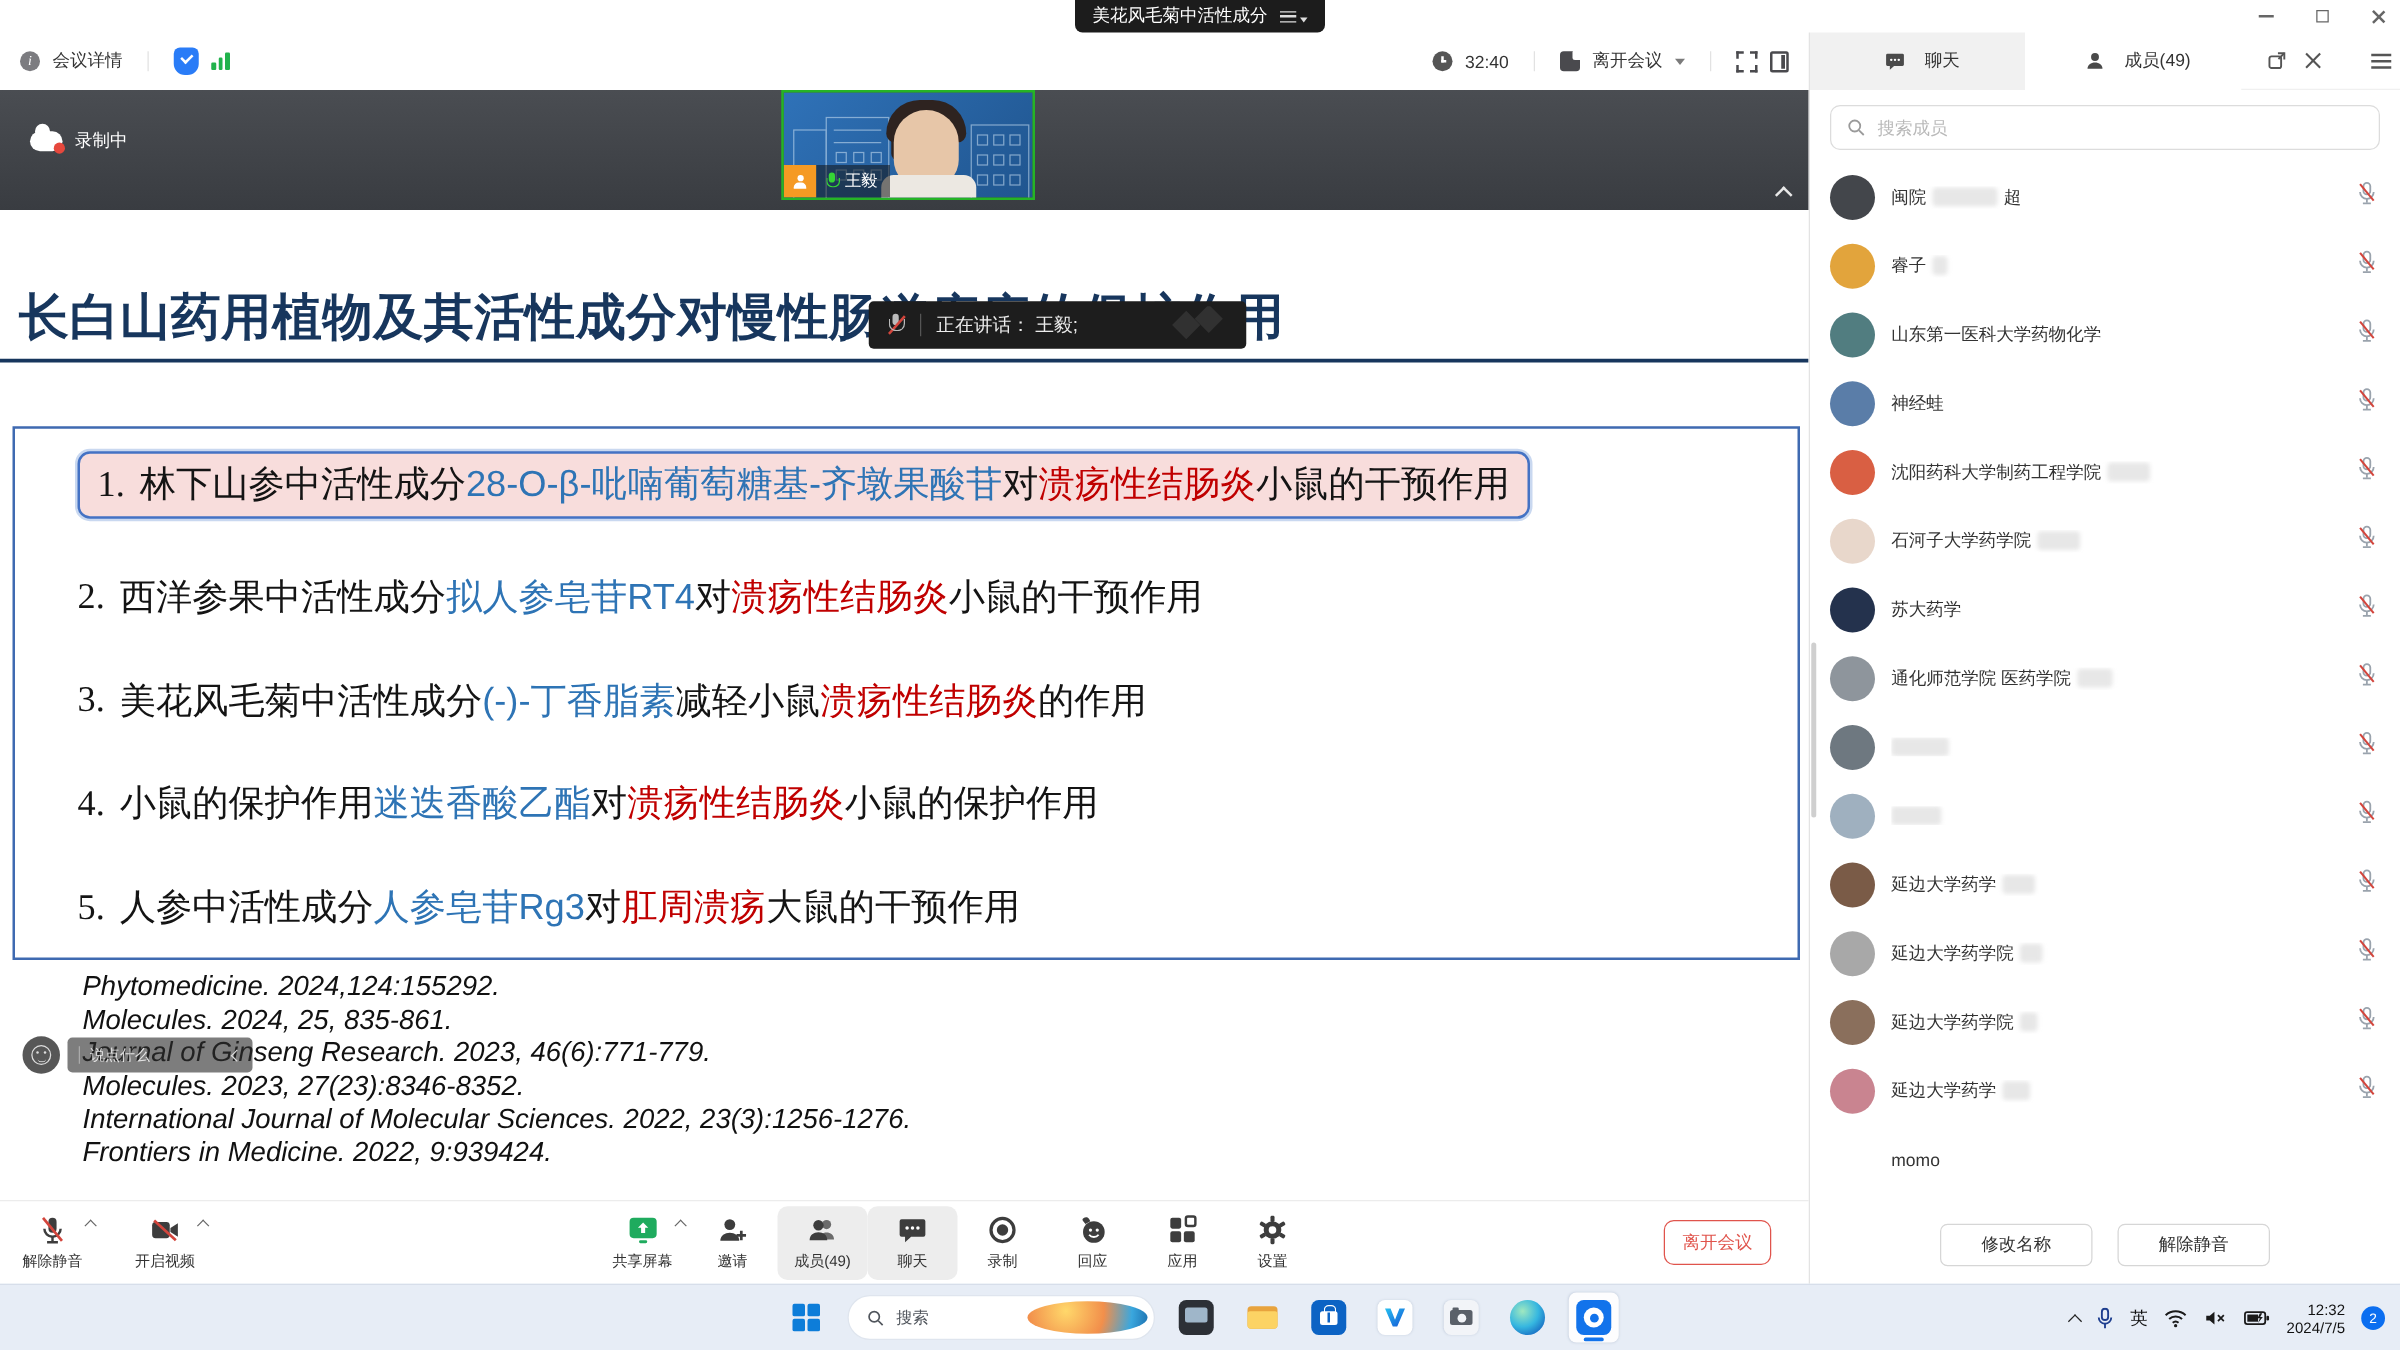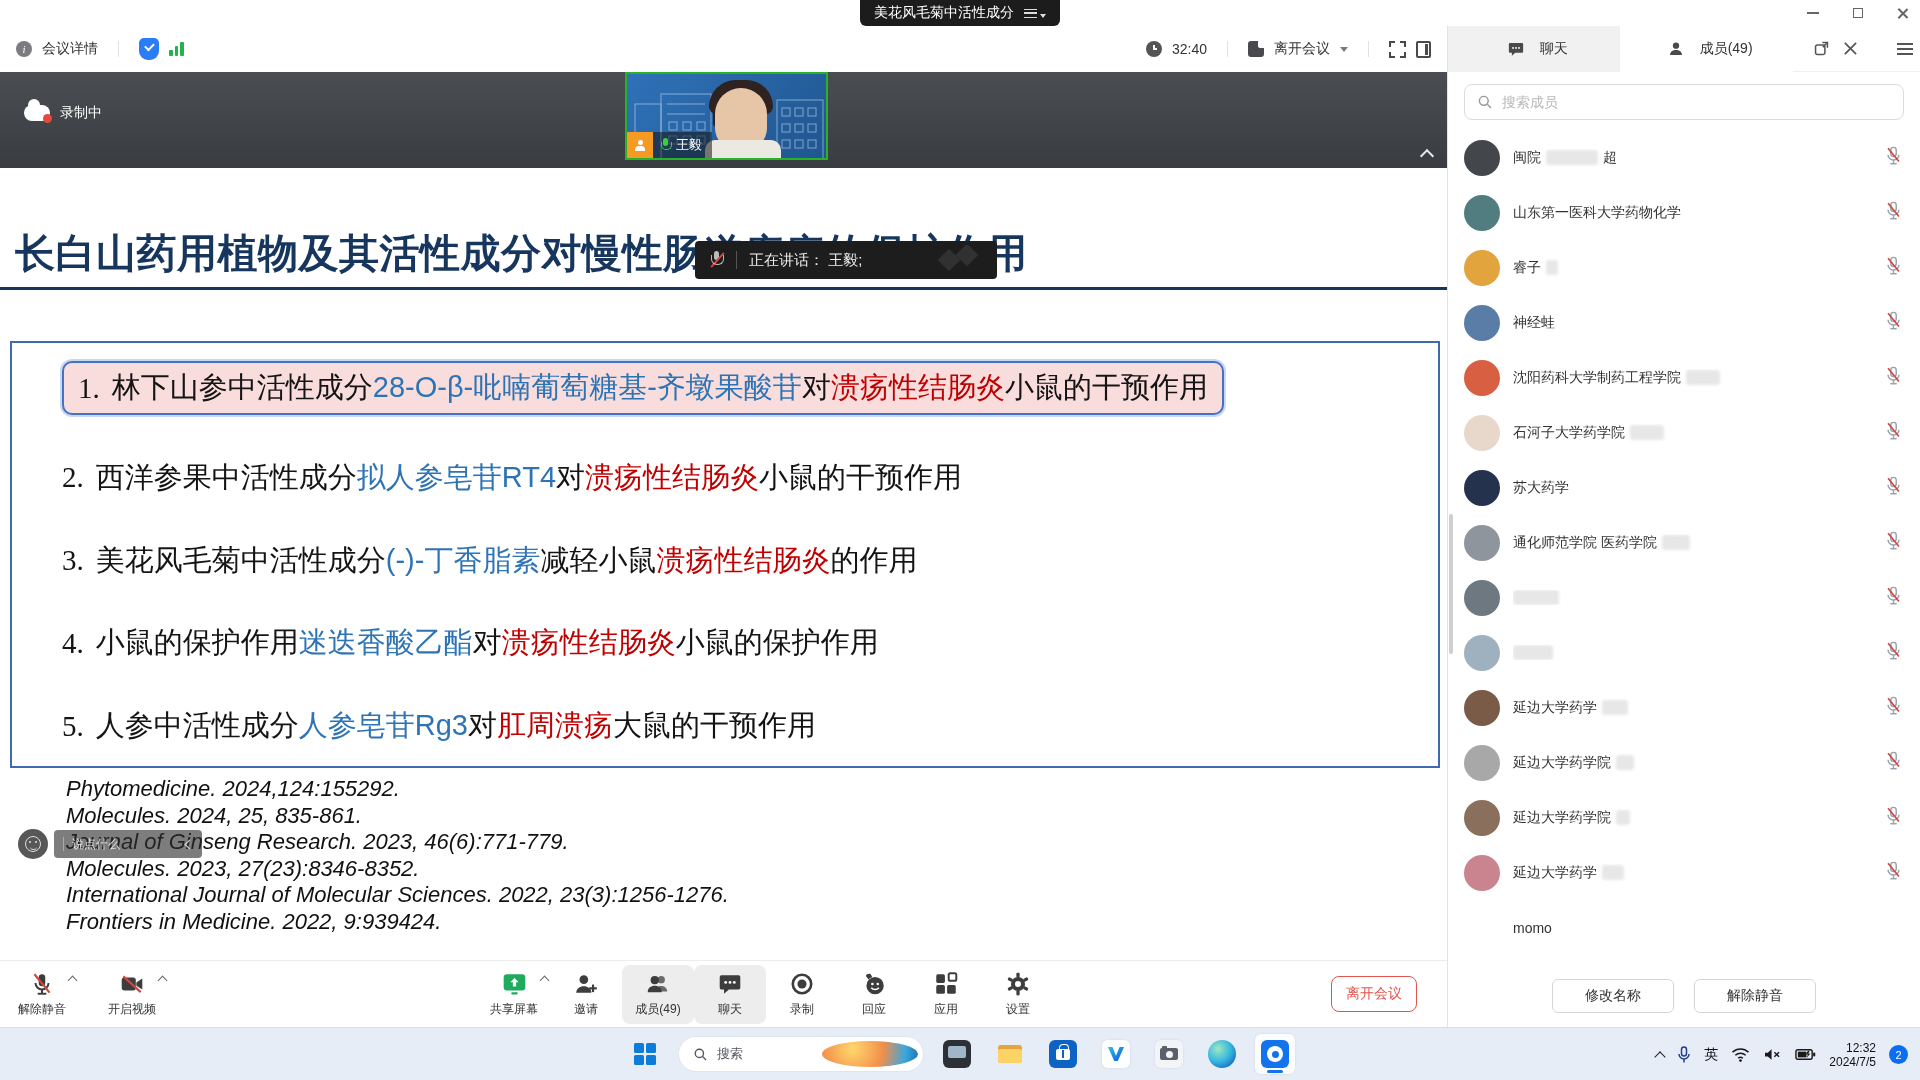--- a/index.html
+++ b/index.html
@@ -532,37 +532,37 @@
             </div>
             <span><svg width="17" height="20" viewBox="0 0 18 22">
                 <rect x="6" y="1.5" width="6" height="10" rx="3" fill="none" stroke="#9aa3ad" stroke-width="1.6"></rect>
                 <path d="M3 9.5a6 6 0 0 0 12 0" stroke="#9aa3ad" fill="none" stroke-width="1.6"></path>
                 <line x1="9" y1="15.5" x2="9" y2="19" stroke="#9aa3ad" stroke-width="1.6"></line>
                 <line x1="5.5" y1="19.5" x2="12.5" y2="19.5" stroke="#9aa3ad" stroke-width="1.6"></line>
                 <line x1="3" y1="2.5" x2="15" y2="17" stroke="#d3453c" stroke-width="1.8"></line>
               </svg></span>
           </div>
           <div class="member">
-            <div class="avatar" style="background: rgb(81, 125, 128);"></div>
-            <div class="mname">
-              <span>山东第一医科大学药物化学</span>
-            </div>
-            <span><svg width="17" height="20" viewBox="0 0 18 22">
-                <rect x="6" y="1.5" width="6" height="10" rx="3" fill="none" stroke="#9aa3ad" stroke-width="1.6"></rect>
-                <path d="M3 9.5a6 6 0 0 0 12 0" stroke="#9aa3ad" fill="none" stroke-width="1.6"></path>
-                <line x1="9" y1="15.5" x2="9" y2="19" stroke="#9aa3ad" stroke-width="1.6"></line>
-                <line x1="5.5" y1="19.5" x2="12.5" y2="19.5" stroke="#9aa3ad" stroke-width="1.6"></line>
-                <line x1="3" y1="2.5" x2="15" y2="17" stroke="#d3453c" stroke-width="1.8"></line>
-              </svg></span>
-          </div>
-          <div class="member">
             <div class="avatar" style="background: rgb(226, 164, 60);"></div>
             <div class="mname">
               <span>睿子</span>
               <span class="blur" style="width: 12px;"></span>
+            </div>
+            <span><svg width="17" height="20" viewBox="0 0 18 22">
+                <rect x="6" y="1.5" width="6" height="10" rx="3" fill="none" stroke="#9aa3ad" stroke-width="1.6"></rect>
+                <path d="M3 9.5a6 6 0 0 0 12 0" stroke="#9aa3ad" fill="none" stroke-width="1.6"></path>
+                <line x1="9" y1="15.5" x2="9" y2="19" stroke="#9aa3ad" stroke-width="1.6"></line>
+                <line x1="5.5" y1="19.5" x2="12.5" y2="19.5" stroke="#9aa3ad" stroke-width="1.6"></line>
+                <line x1="3" y1="2.5" x2="15" y2="17" stroke="#d3453c" stroke-width="1.8"></line>
+              </svg></span>
+          </div>
+          <div class="member">
+            <div class="avatar" style="background: rgb(81, 125, 128);"></div>
+            <div class="mname">
+              <span>山东第一医科大学药物化学</span>
             </div>
             <span><svg width="17" height="20" viewBox="0 0 18 22">
                 <rect x="6" y="1.5" width="6" height="10" rx="3" fill="none" stroke="#9aa3ad" stroke-width="1.6"></rect>
                 <path d="M3 9.5a6 6 0 0 0 12 0" stroke="#9aa3ad" fill="none" stroke-width="1.6"></path>
                 <line x1="9" y1="15.5" x2="9" y2="19" stroke="#9aa3ad" stroke-width="1.6"></line>
                 <line x1="5.5" y1="19.5" x2="12.5" y2="19.5" stroke="#9aa3ad" stroke-width="1.6"></line>
                 <line x1="3" y1="2.5" x2="15" y2="17" stroke="#d3453c" stroke-width="1.8"></line>
               </svg></span>
           </div>
           <div class="member">

